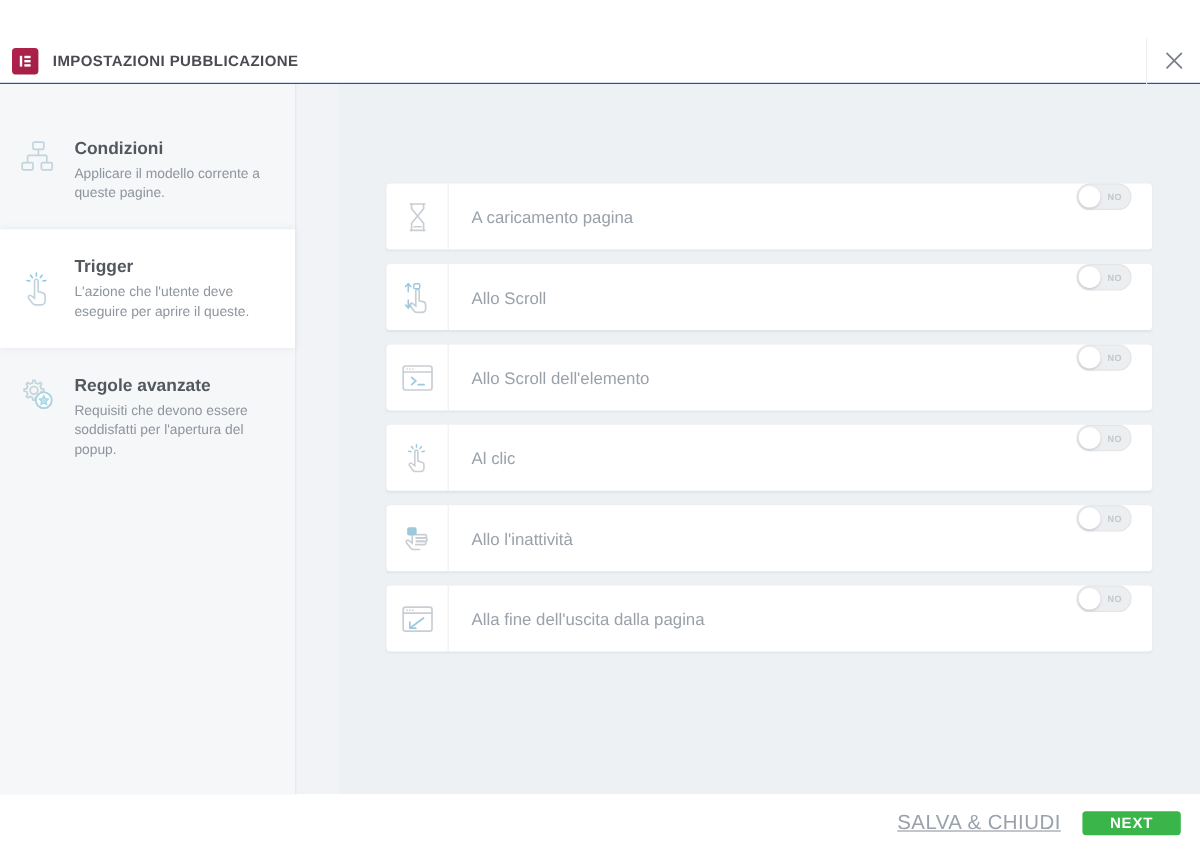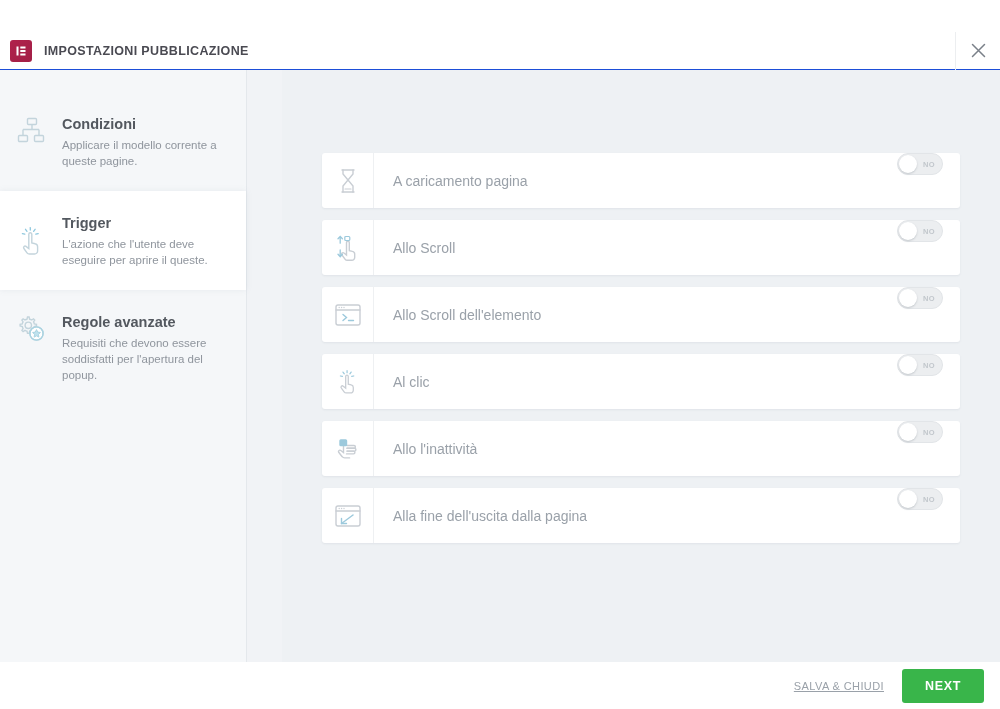--- a/index.html
+++ b/index.html
@@ -192,37 +192,37 @@
     flex: 0 0 47px;
     height: 47px;
     background: #ffffff;
     display: flex;
     align-items: center;
     justify-content: flex-end;
     padding-right: 16px;
     border-top: 1px solid #ffffff;
   }
   .save-close {
-    font-size: 11px;
+    font-size: 17px;
     color: #9aa1a9;
     text-decoration: underline;
     letter-spacing: 0.4px;
     margin-right: 18px;
     cursor: pointer;
   }
   .next-btn {
     background: #39b54a;
     color: #ffffff;
     font-size: 12.5px;
     font-weight: bold;
     letter-spacing: 0.7px;
     border: none;
     border-radius: 3px;
     width: 82px;
-    height: 34px;
+    height: 20px;
     cursor: pointer;
     font-family: "Liberation Sans", sans-serif;
   }
 </style>
 </head>
 <body>
 
 <div id="app">
 
   <div class="header">

